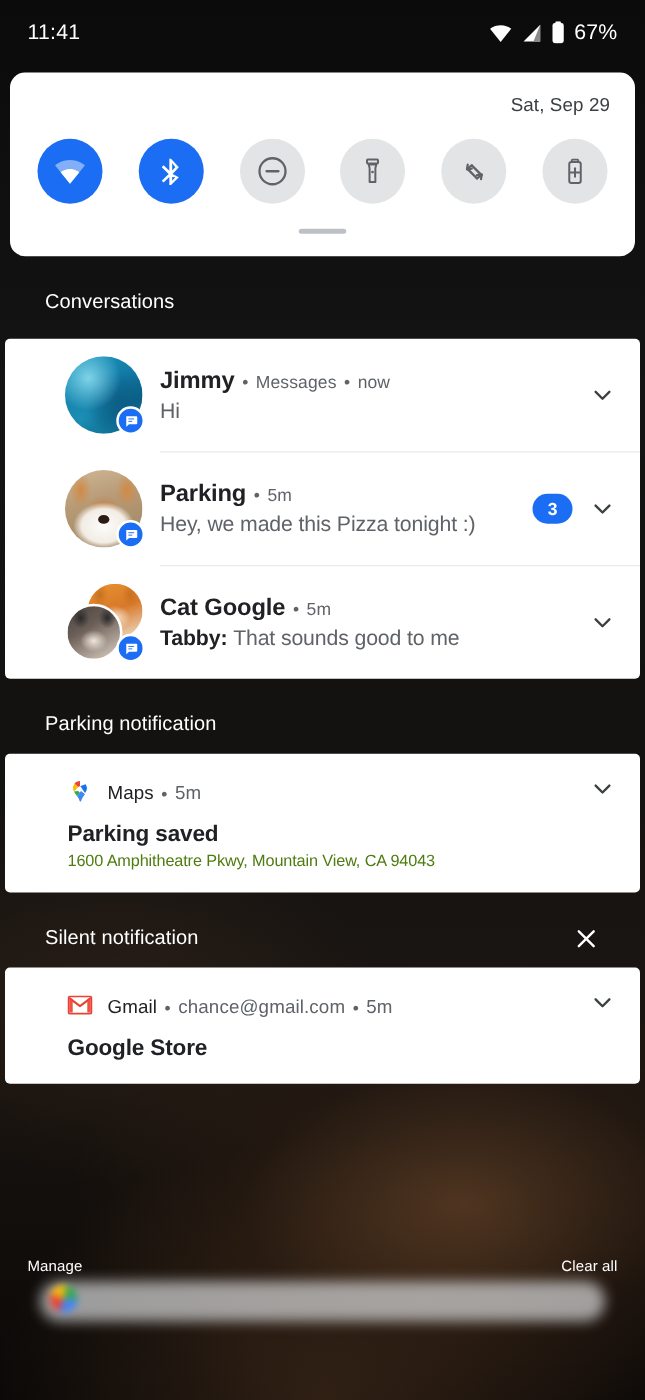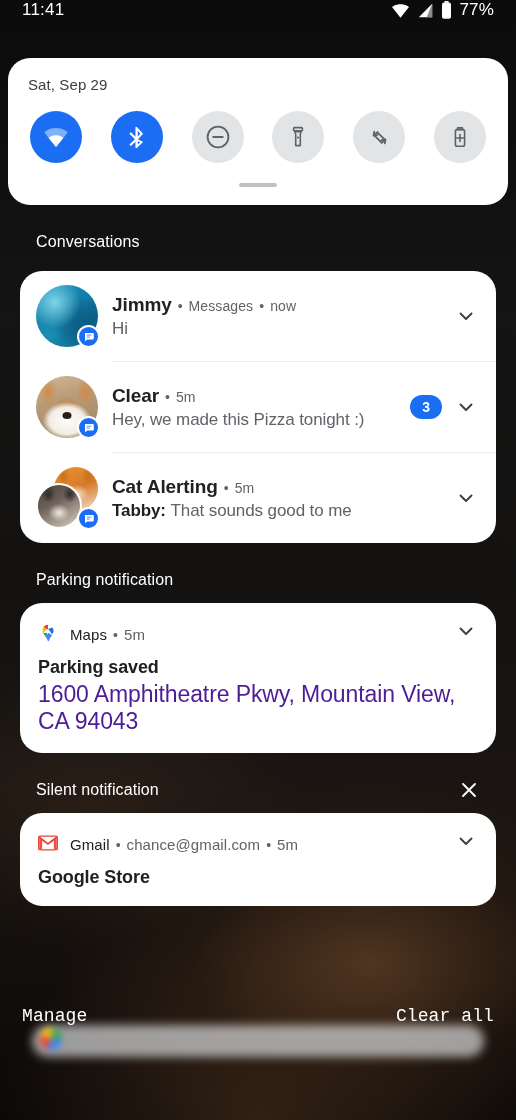--- a/index.html
+++ b/index.html
@@ -12,31 +12,31 @@
     position:relative; width:516px; height:1120px;
     background:
       radial-gradient(ellipse 420px 260px at 72% 86%, rgba(126,82,48,0.55) 0%, rgba(60,38,22,0.30) 42%, rgba(0,0,0,0) 75%),
       radial-gradient(ellipse 300px 200px at 18% 72%, rgba(70,48,30,0.35) 0%, rgba(0,0,0,0) 70%),
       radial-gradient(ellipse 380px 300px at 50% 100%, rgba(92,60,36,0.45) 0%, rgba(0,0,0,0) 70%),
       linear-gradient(180deg, #0b0b0c 0%, #141414 28%, #131211 52%, #1a1512 70%, #120e0b 88%, #0a0807 100%);
     overflow:hidden;
   }
   
   #statusbar {
-    position:relative; height:52px; display:flex; align-items:flex-start;
+    position:relative; height:52px; display:flex; align-items:center;
     padding:0 22px; color:#fff;gap:16px;
   }
   #clock { font-size:17px; font-weight:500; letter-spacing:.2px; }
   #status-right { margin-left:auto; display:flex; align-items:center; gap:7px; }
   .sb-icon { display:block; }
   #battery-pct { font-size:17px; font-weight:500; letter-spacing:.2px; }
   
   #qs-panel {
-    margin:6px 8px 0; background:#fff; border-radius:22px;
-    padding:18px 20px 6px; position:relative;
+    margin:6px 8px 0; background:#fff; border-radius:12px;
+    padding:18px 20px 6px; position:relative;text-align:right;
   }
   #qs-date { font-size:15px; color:#3c4043; letter-spacing:.1px; }
   #qs-tiles { display:flex; gap:0; justify-content:space-between; margin-top:18px; padding:0 2px; }
   .qs-tile {
     width:52px; height:52px; border-radius:50%;
     display:flex; align-items:center; justify-content:center;
     background:#e2e4e6; border:none; cursor:pointer; padding:0;
   }
   .qs-tile.on { background:#1b6ef3; }
   #qs-handle {
@@ -44,21 +44,21 @@
     margin:20px auto 12px;
   }
   
   .section-header {
     display:flex; align-items:center; color:#fff;
     padding:0 36px; height:46px; margin-top:14px;
   }
   .section-title { font-size:16px; font-weight:500; letter-spacing:.1px; }
   #close-silent { margin-left:auto; cursor:pointer; display:flex; }
   
-  .card { background:#fff; margin:0 20px; border-radius:22px; overflow:hidden; }
+  .card { background:#fff; margin:0 4px; border-radius:4px; overflow:hidden;padding-left:32px; }
   .card.group { margin-top:6px; }
   .notif-row { display:flex; align-items:center; padding:14px 18px 14px 16px; min-height:86px; }
   .avatar-wrap { position:relative; width:62px; height:62px; flex:none; margin-right:14px; }
   .avatar { width:62px; height:62px; border-radius:50%; overflow:hidden; position:relative; }
   .av-jimmy {
     background:
       radial-gradient(circle at 30% 28%, #7fd3e8 0%, rgba(127,211,232,0) 42%),
       radial-gradient(circle at 72% 62%, #0c5f86 0%, rgba(12,95,134,0) 46%),
       radial-gradient(circle at 20% 80%, #1b8fb5 0%, rgba(27,143,181,0) 50%),
       linear-gradient(150deg,#1e9ec2 0%, #1179a6 45%, #0a5f85 70%, #177ea8 100%);
@@ -113,42 +113,42 @@
   .chev { flex:none; cursor:pointer; display:flex; }
   .divider { height:1px; background:#e8eaed; margin-left:92px; }
   
   .app-notif { padding:16px 18px 18px; }
   .app-head { display:flex; align-items:flex-end; }
   .app-icon { width:20px; height:20px; flex:none; margin-right:12px; display:flex; align-items:center; justify-content:center; }
   .app-name { font-size:15px; color:#202124; letter-spacing:.1px; }
   .app-meta { font-size:15px; color:#5f6368; letter-spacing:.1px; }
   .app-head .chev { margin-left:auto; }
   .app-title { font-size:18px; font-weight:700; color:#202124; margin-top:14px; letter-spacing:-.1px; }
-  .app-body { font-size:23px; color:#4c1d95; margin-top:3px; letter-spacing:-.1px; }
+  .app-body { font-size:13px; color:#4d7c0f; margin-top:3px; letter-spacing:-.1px; }
   
   #footer {
     position:absolute; left:0; right:0; bottom:0; height:128px;
   }
   #search-pill {
     position:absolute; left:32px; right:32px; top:33px; height:32px;
     border-radius:18px; background:rgba(210,212,214,0.72);
     filter:blur(5px);
   }
   #search-g {
     position:absolute; left:40px; top:36px; width:22px; height:22px;
     border-radius:50%; filter:blur(3px);
     background:conic-gradient(from 200deg, #ea4335 0deg 90deg, #fbbc04 90deg 170deg, #34a853 170deg 250deg, #4285f4 250deg 360deg);
   }
   #footer-actions {
     position:absolute; left:0; right:0; top:14px;
     display:flex; align-items:center; padding:0 22px;
   }
   .footer-btn {
-    color:#fff; font-size:18px; font-weight:500; letter-spacing:.1px;
-    background:none; border:none; cursor:pointer; font-family:Liberation Mono, monospace; padding:0;
+    color:#fff; font-size:12px; font-weight:500; letter-spacing:.1px;
+    background:none; border:none; cursor:pointer; font-family:Liberation Sans, sans-serif; padding:0;
   }
   #clear-all-btn { margin-left:auto; }
 </style>
 </head>
 <body>
 
 <div id="screen">
 
   <div id="statusbar">
     <span id="clock">11:41</span>
@@ -157,21 +157,21 @@
         <path d="M12 19.5 23.3 5.4C22.9 5.0 18.8 1.5 12 1.5S1.1 5.0 0.7 5.4Z" fill="#fff"></path>
       </svg>
       <svg class="sb-icon" width="17" height="15" viewBox="0 0 20 18">
         <path d="M18 1 18 17 2 17Z" fill="#fff"></path>
         <path d="M18 1 18 17 11.5 17Z" fill="#8a8a8a"></path>
       </svg>
       <svg class="sb-icon" width="11" height="18" viewBox="0 0 12 20">
         <rect x="3.5" y="0" width="5" height="2" rx="1" fill="#fff"></rect>
         <rect x="1" y="1.6" width="10" height="18" rx="2.2" fill="#fff"></rect>
       </svg>
-      <span id="battery-pct">77%</span>
+      <span id="battery-pct">67%</span>
     </div>
   </div>
 
   <div id="qs-panel">
     <div id="qs-date">Sat, Sep 29</div>
     <div id="qs-tiles">
 
       <button class="qs-tile on">
         <svg width="26" height="21" viewBox="0 0 24 20">
           <path d="M12 19 23.3 5.1C22.9 4.7 18.8 1 12 1S1.1 4.7 0.7 5.1Z" fill="#fff" opacity=".45"></path>
@@ -265,21 +265,21 @@
         <div class="app-badge">
           <svg width="12" height="12" viewBox="0 0 24 24">
             <path d="M4 4h16a1.6 1.6 0 0 1 1.6 1.6v9.6A1.6 1.6 0 0 1 20 16.8H8.5L4 20.6Z" fill="#fff"></path>
             <line x1="7.4" y1="8.3" x2="16.6" y2="8.3" stroke="#1b6ef3" stroke-width="1.5"></line>
             <line x1="7.4" y1="12.2" x2="13.6" y2="12.2" stroke="#1b6ef3" stroke-width="1.5"></line>
           </svg>
         </div>
       </div>
       <div class="notif-text">
         <div class="notif-line1">
-          <span class="sender">Clear</span>
+          <span class="sender">Parking</span>
           <span class="dot-sep">•</span>
           <span class="meta">5m</span>
         </div>
         <div class="msg">Hey, we made this Pizza tonight :)</div>
       </div>
       <span class="count-badge">3</span>
       <span class="chev">
         <svg width="24" height="24" viewBox="0 0 24 24">
             <path d="M6.5 9.5 12 15 17.5 9.5" fill="none" stroke="#3c4043" stroke-width="1.9" stroke-linecap="round" stroke-linejoin="round"></path>
           </svg>
@@ -296,21 +296,21 @@
         <div class="app-badge">
           <svg width="12" height="12" viewBox="0 0 24 24">
             <path d="M4 4h16a1.6 1.6 0 0 1 1.6 1.6v9.6A1.6 1.6 0 0 1 20 16.8H8.5L4 20.6Z" fill="#fff"></path>
             <line x1="7.4" y1="8.3" x2="16.6" y2="8.3" stroke="#1b6ef3" stroke-width="1.5"></line>
             <line x1="7.4" y1="12.2" x2="13.6" y2="12.2" stroke="#1b6ef3" stroke-width="1.5"></line>
           </svg>
         </div>
       </div>
       <div class="notif-text">
         <div class="notif-line1">
-          <span class="sender">Cat Alerting</span>
+          <span class="sender">Cat Google</span>
           <span class="dot-sep">•</span>
           <span class="meta">5m</span>
         </div>
         <div class="msg"><b>Tabby</b><b>: </b><span>That sounds good to me</span></div>
       </div>
       <span class="chev">
         <svg width="24" height="24" viewBox="0 0 24 24">
             <path d="M6.5 9.5 12 15 17.5 9.5" fill="none" stroke="#3c4043" stroke-width="1.9" stroke-linecap="round" stroke-linejoin="round"></path>
           </svg>
       </span>

